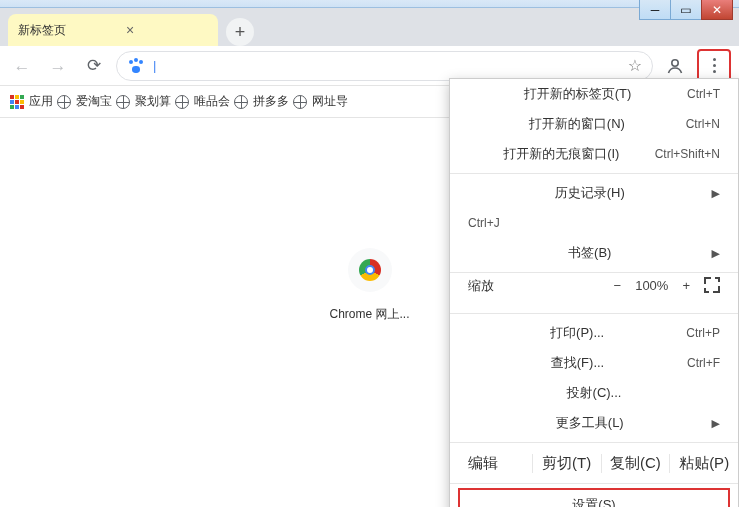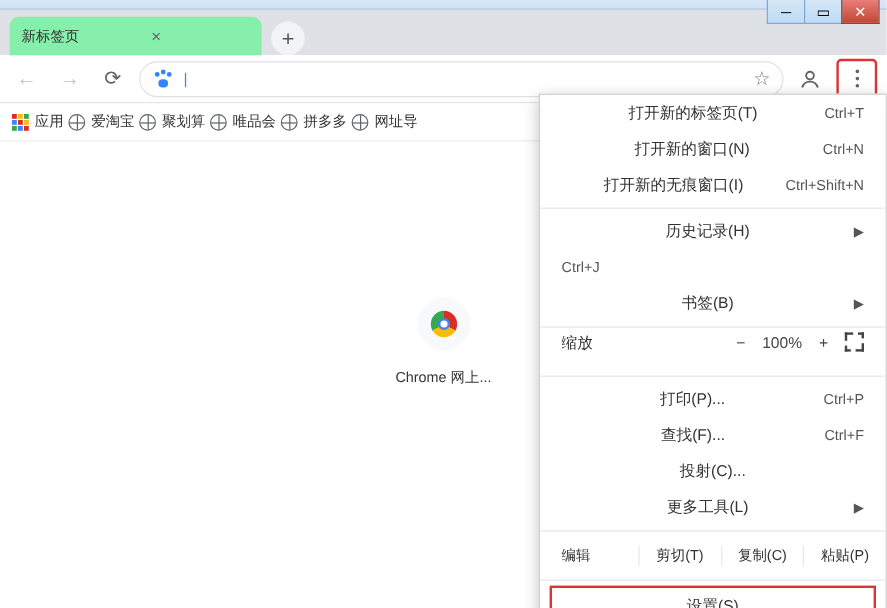--- a/index.html
+++ b/index.html
@@ -6,21 +6,21 @@
 body { width: 739px; height: 507px; background: #fff; overflow: hidden; position: relative; }
 
 
 .titlebar { height: 8px; background: linear-gradient(#d9e8f7,#cfe2f5); border-bottom: 1px solid #9dbfe0; position: relative; }
 .win-controls { position: absolute; top: 0; right: 6px; display: flex; }
 .win-btn { width: 32px; height: 20px; border: 1px solid #7aa9d4; border-top: none; margin-left: -1px; display: flex; align-items: center; justify-content: center; font-size: 12px; background: linear-gradient(#d6e7f6,#bfdcf5); }
 .win-btn:last-child { background: linear-gradient(#e97e7a,#c14633); border-color: #a03b2e; color: #fff; }
 
 
 .tabrow { height: 38px; background: #dee1e6; display: flex; align-items: flex-end; padding: 4px 8px 0; gap: 8px; }
-.tab { background: #86efac; height: 32px; border-radius: 8px 8px 0 0; padding: 0 10px; display: flex; align-items: center; gap: 60px; font-size: 12px; color: #333; min-width: 210px; }
+.tab { background: #fef9c3; height: 32px; border-radius: 8px 8px 0 0; padding: 0 10px; display: flex; align-items: center; gap: 60px; font-size: 12px; color: #333; min-width: 210px; }
 .tab .close { color: #666; font-size: 14px; }
 .newtab { width: 28px; height: 28px; border-radius: 50%; background: #f1f3f4; display: flex; align-items: center; justify-content: center; color: #555; font-size: 18px; }
 
 
 .toolbar { height: 40px; background: #fff; border-bottom: 1px solid #e4e4e4; display: flex; align-items: center; padding: 0 8px; gap: 8px; }
 .nav-btn { width: 28px; height: 28px; display: flex; align-items: center; justify-content: center; color: #5f6368; font-size: 17px; border-radius: 50%; }
 .nav-btn.disabled { color: #bfc1c4; }
 .omnibox { flex: 1; height: 30px; border: 1px solid #dfe1e5; border-radius: 15px; display: flex; align-items: center; padding: 0 10px; gap: 8px; }
 .omni-icon { width: 18px; height: 18px; display: flex; align-items: center; justify-content: center; }
 .omni-input { flex: 1; border: none; outline: none; font-size: 13px; }
@@ -67,21 +67,21 @@
 .zoom-ctrl { display: flex; align-items: center; gap: 14px; }
 .zoom-ctrl span { color: #444; }
 .full { width: 16px; height: 16px; position: relative; }
 .full::before,.full::after { content: ""; position: absolute; width: 5px; height: 5px; border: 2px solid #444; }
 .full::before { top: 0; left: 0; border-right: none; border-bottom: none; }
 .full::after { bottom: 0; right: 0; border-left: none; border-top: none; }
 .full .tr,.full .bl { position: absolute; width: 5px; height: 5px; border: 2px solid #444; }
 .full .tr { top: 0; right: 0; border-left: none; border-bottom: none; }
 .full .bl { bottom: 0; left: 0; border-right: none; border-top: none; }
 .edit-row { display: flex; align-items: center; height: 32px; }
-.edit-row > div { flex: 1; text-align: center; font-size: 12px; padding: 0 4px; border-right: 1px solid #e6e6e6; }
+.edit-row > div { flex: 1; text-align: center; font-size: 15px; padding: 0 4px; border-right: 1px solid #e6e6e6; }
 .edit-row > div:first-child { text-align: left; padding-left: 18px; border-right: 1px solid #e6e6e6; }
 .edit-row > div:last-child { border-right: none; }
 .highlight { border: 2px solid #d33; margin: 3px 8px; }
 .highlight .mrow { padding: 0 10px; }
 
 
 .paw { width: 16px; height: 16px; position: relative; }
 .paw span { position: absolute; background: #3385ff; border-radius: 50%; }
 .paw .p1{width:4px;height:4px;top:2px;left:1px}
 .paw .p2{width:4px;height:4px;top:0;left:6px}

